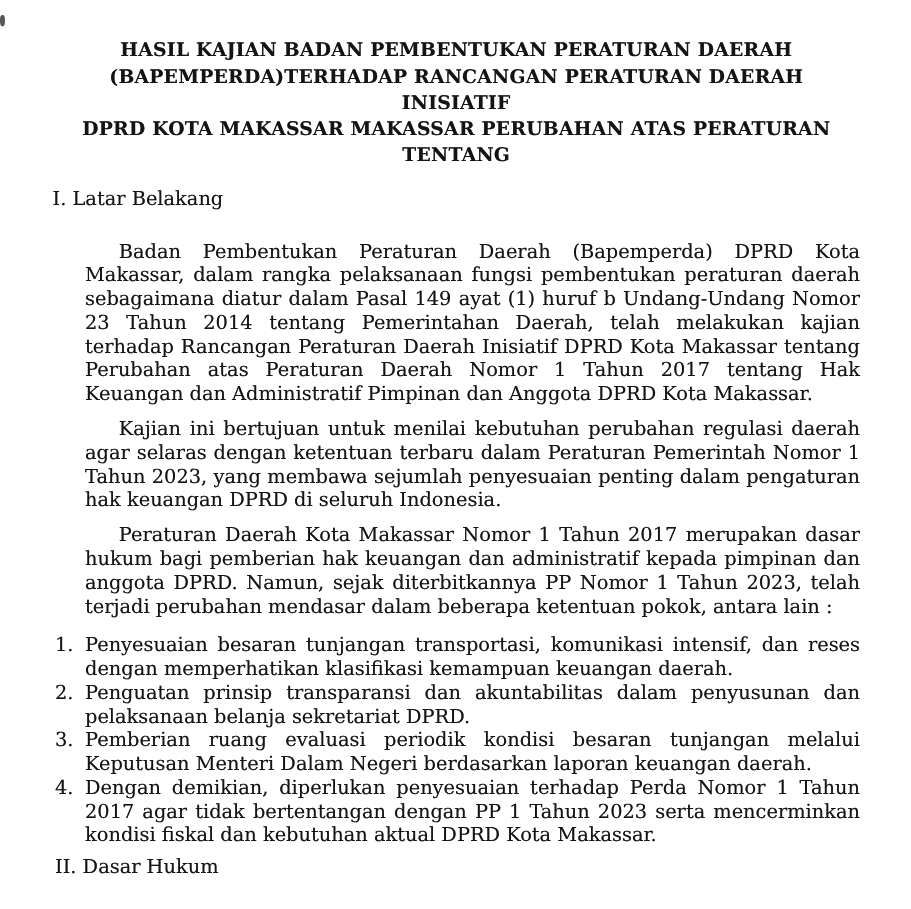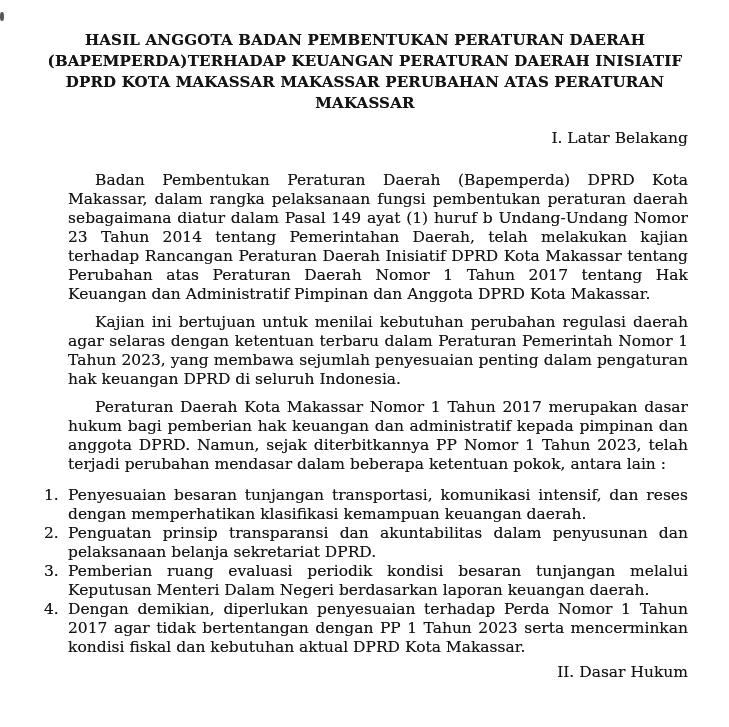--- a/index.html
+++ b/index.html
@@ -29,21 +29,20 @@
     font-size: 15px;
     font-weight: bold;
     line-height: 21px;
     text-align: center;
     letter-spacing: 0.2px;
   }
   .section-heading {
     font-size: 15.5px;
     line-height: 19px;
     margin-top: 15px;
-    text-align: right;
   }
   .section-heading.second {
     margin-top: 6px;
     margin-left: 2px;
   }
   .para {
     font-size: 15.5px;
     line-height: 19px;
     text-align: justify;
     margin-left: 26px;
@@ -64,24 +63,24 @@
   .list-item .num { text-align: left; }
   .list-item .txt { text-align: justify; }
 </style>
 </head>
 <body>
 
 <div class="page">
   <div class="scan-speck"></div>
 
   <h1 class="doc-title">
-    <div>HASIL ANGGOTA BADAN PEMBENTUKAN PERATURAN DAERAH</div>
-    <div>(BAPEMPERDA)TERHADAP KEUANGAN PERATURAN DAERAH INISIATIF</div>
+    <div>HASIL KAJIAN BADAN PEMBENTUKAN PERATURAN DAERAH</div>
+    <div>(BAPEMPERDA)TERHADAP RANCANGAN PERATURAN DAERAH INISIATIF</div>
     <div>DPRD KOTA MAKASSAR MAKASSAR PERUBAHAN ATAS PERATURAN</div>
-    <div>MAKASSAR</div>
+    <div>TENTANG</div>
   </h1>
 
   <div class="section-heading">I. Latar Belakang</div>
 
   <p class="para first">Badan Pembentukan Peraturan Daerah (Bapemperda) DPRD Kota Makassar, dalam rangka pelaksanaan fungsi pembentukan peraturan daerah sebagaimana diatur dalam Pasal 149 ayat (1) huruf b Undang-Undang Nomor 23 Tahun 2014 tentang Pemerintahan Daerah, telah melakukan kajian terhadap Rancangan Peraturan Daerah Inisiatif DPRD Kota Makassar tentang Perubahan atas Peraturan Daerah Nomor 1 Tahun 2017 tentang Hak Keuangan dan Administratif Pimpinan dan Anggota DPRD Kota Makassar.</p>
   <p class="para">Kajian ini bertujuan untuk menilai kebutuhan perubahan regulasi daerah agar selaras dengan ketentuan terbaru dalam Peraturan Pemerintah Nomor 1 Tahun 2023, yang membawa sejumlah penyesuaian penting dalam pengaturan hak keuangan DPRD di seluruh Indonesia.</p>
   <p class="para">Peraturan Daerah Kota Makassar Nomor 1 Tahun 2017 merupakan dasar hukum bagi pemberian hak keuangan dan administratif kepada pimpinan dan anggota DPRD. Namun, sejak diterbitkannya PP Nomor 1 Tahun 2023, telah terjadi perubahan mendasar dalam beberapa ketentuan pokok, antara lain :</p>
 
   <div class="num-list">
     <div class="list-item">

